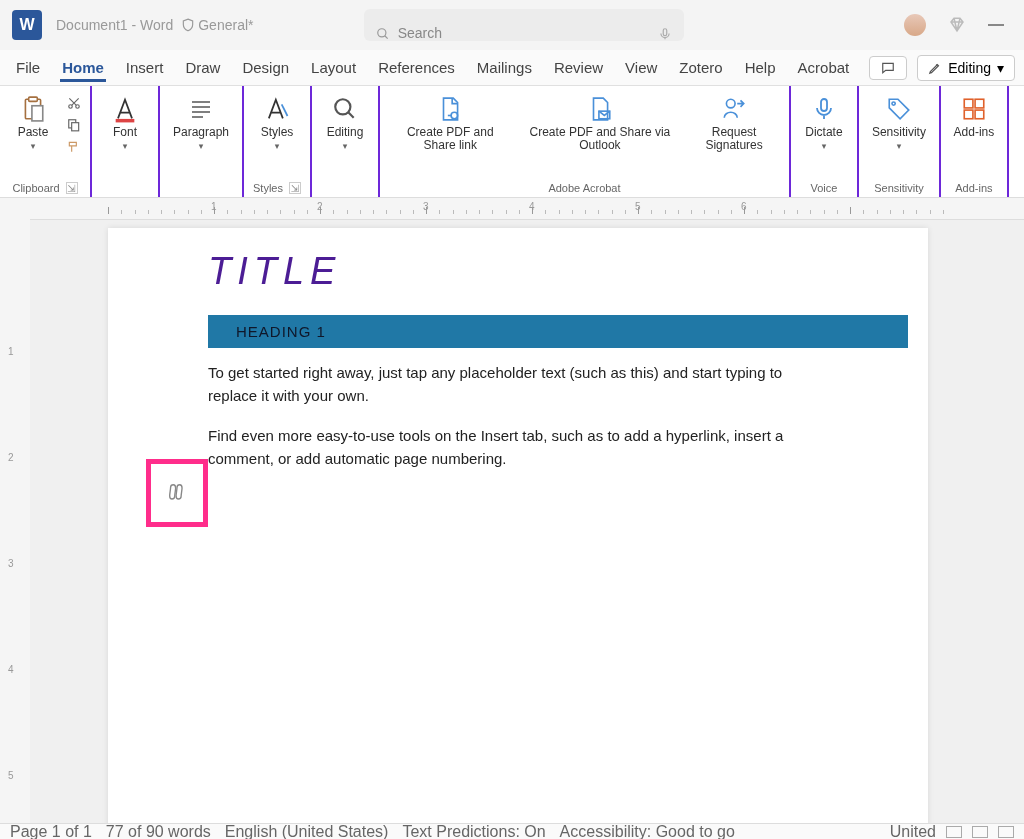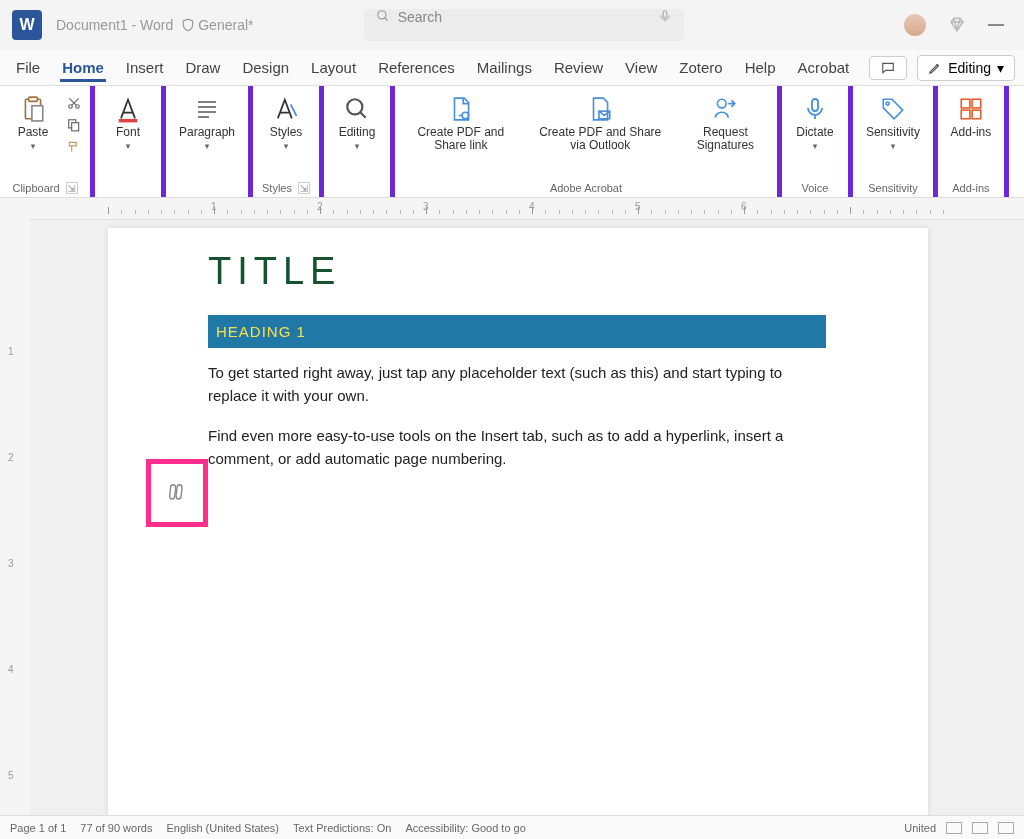--- a/index.html
+++ b/index.html
@@ -4,38 +4,38 @@
 <style>
 * { margin: 0; padding: 0; box-sizing: border-box; font-family: "Segoe UI", Arial, sans-serif; }
 body { width: 1024px; height: 839px; background: #f0f0f0; overflow: hidden; position: relative; }
 
 
 .title-bar { height: 50px; background: #f4f4f4; display: flex; align-items: center; padding: 0 8px; }
 .word-icon { width: 30px; height: 30px; background: #2b579a; color: #fff; font-weight: bold; display: flex; align-items: center; justify-content: center; border-radius: 4px; font-size: 16px; margin-left: 4px; }
 .doc-title { margin-left: 14px; color: #999; font-size: 14px; }
 .shield { display: inline-flex; align-items: center; margin-left: 8px; color: #999; font-size: 14px; }
 .shield svg { margin-right: 3px; }
-.search-box { margin-left: auto; margin-right: auto; width: 320px; height: 32px; background: #ececec; border-radius: 6px; display: flex; align-items: flex-start; padding: 0 12px; color: #888; font-size: 14px; gap: 8px; }
+.search-box { margin-left: auto; margin-right: auto; width: 320px; height: 32px; background: #ececec; border-radius: 6px; display: flex; align-items: flex-end; padding: 0 12px; color: #888; font-size: 14px; gap: 8px; }
 .search-box .mic { margin-left: auto; }
 .title-right { margin-left: auto; display: flex; align-items: center; gap: 22px; padding-right: 12px; }
 .avatar { width: 22px; height: 22px; border-radius: 50%; background: linear-gradient(#e8c8b8,#d8a888); }
 .diamond { color: #bbb; }
 .min { width: 16px; height: 2px; background: #888; }
 
 
 .tabs { height: 36px; background: #fafafa; display: flex; align-items: center; padding: 0 14px; gap: 18px; border-bottom: 1px solid #e0e0e0; }
 .tab { font-size: 15px; color: #444; padding: 6px 2px; cursor: pointer; }
 .tab.active { color: #2b579a; font-weight: 600; border-bottom: 3px solid #2b579a; padding-bottom: 3px; }
 .tabs-right { margin-left: auto; display: flex; gap: 10px; align-items: center; }
 .comment-btn { border: 1px solid #ccc; border-radius: 4px; padding: 4px 10px; background: #fff; }
 .editing-btn { border: 1px solid #ccc; border-radius: 4px; padding: 4px 10px; background: #fff; display: flex; align-items: center; gap: 6px; font-size: 14px; }
 
 
 .ribbon { height: 112px; background: #fff; border-bottom: 1px solid #ddd; display: flex; }
-.group { border-right: 5px solid #6d28d9; display: flex; flex-direction: column; align-items: center; padding: 2px 6px 0 6px; }
+.group { border-right: 2px solid #6d28d9; display: flex; flex-direction: column; align-items: center; padding: 2px 6px 0 6px; }
 .group-body { flex: 1; display: flex; align-items: flex-start; gap: 4px; padding-top: 4px; }
 .group-label { font-size: 11px; color: #666; padding: 3px 0; display: flex; align-items: center; gap: 6px; }
 .rb-btn { display: flex; flex-direction: column; align-items: center; justify-content: flex-start; padding: 2px 6px; font-size: 12px; color: #333; gap: 2px; min-width: 54px; text-align: center; cursor: pointer; }
 .rb-btn .ic { height: 30px; display: flex; align-items: center; justify-content: center; }
 .rb-btn .lbl { line-height: 1.1; }
 .rb-btn .chev { font-size: 9px; color: #666; }
 .mini-col { display: flex; flex-direction: column; gap: 4px; padding-top: 2px; }
 .mini { width: 20px; height: 18px; display: flex; align-items: center; justify-content: center; }
 .launcher { font-size: 10px; color: #888; border: 1px solid #ccc; width: 12px; height: 12px; display: inline-flex; align-items: center; justify-content: center; }
 
@@ -46,29 +46,29 @@
 .hruler .num { position: absolute; top: 3px; }
 .hruler .tick { position: absolute; top: 12px; width: 1px; height: 4px; background: #bbb; }
 .hruler .tick.major { height: 7px; background: #999; top: 9px; }
 
 
 .doc-area { position: absolute; left: 0; right: 0; top: 220px; bottom: 16px; background: #f0f0f0; display: flex; }
 .vruler-left { width: 30px; background: #f5f5f5; position: relative; font-size: 10px; color: #999; }
 .vruler-left .vn { position: absolute; left: 8px; }
 .page-wrap { flex: 1; position: relative; overflow: hidden; }
 .page { position: absolute; left: 78px; top: 8px; width: 820px; min-height: 780px; background: #fff; box-shadow: 0 0 6px rgba(0,0,0,0.1); padding: 22px 100px 20px 100px; }
-.doc-title-text { color: #14532d; font-size: 38px; font-weight: 400; letter-spacing: 6px; margin-bottom: 22px; }
-.heading-band { background: #2078a6; color: #fde047; font-size: 15px; letter-spacing: 1px; padding: 8px 8px; margin-bottom: 14px; width: 618px; }
+.doc-title-text { color: #4c1d95; font-size: 38px; font-weight: 400; letter-spacing: 6px; margin-bottom: 22px; font-style: italic; }
+.heading-band { background: #2078a6; color: #0f172a; font-size: 15px; letter-spacing: 1px; padding: 8px 28px; margin-bottom: 14px; width: 700px; }
 .para { font-size: 15px; color: #222; line-height: 1.5; margin-bottom: 18px; max-width: 700px; }
 
 
 .highlight-box { position: absolute; left: 38px; top: 231px; width: 62px; height: 68px; border: 5px solid #ff2d8b; background: #fff; display: flex; align-items: center; justify-content: center; }
 
 
-.status-bar { position: absolute; left: 0; right: 0; bottom: 0; height: 24px; background: #fafafa; border-top: 1px solid #ddd; font-size: 11px; color: #666; display: flex; align-items: center; padding: 0 10px; gap: 14px; overflow: hidden; }
+.status-bar { position: absolute; left: 0; right: 0; bottom: 0; height: 16px; background: #fafafa; border-top: 1px solid #ddd; font-size: 16px; color: #666; display: flex; align-items: center; padding: 0 10px; gap: 14px; overflow: hidden; }
 .status-bar .sright { margin-left: auto; display: flex; gap: 10px; align-items: center; }
 .vbtn { width: 16px; height: 12px; border: 1px solid #aaa; }
 
 svg { display: block; }
 </style>
 </head>
 <body>
 
 <div class="title-bar">
   <div class="word-icon">W</div>

